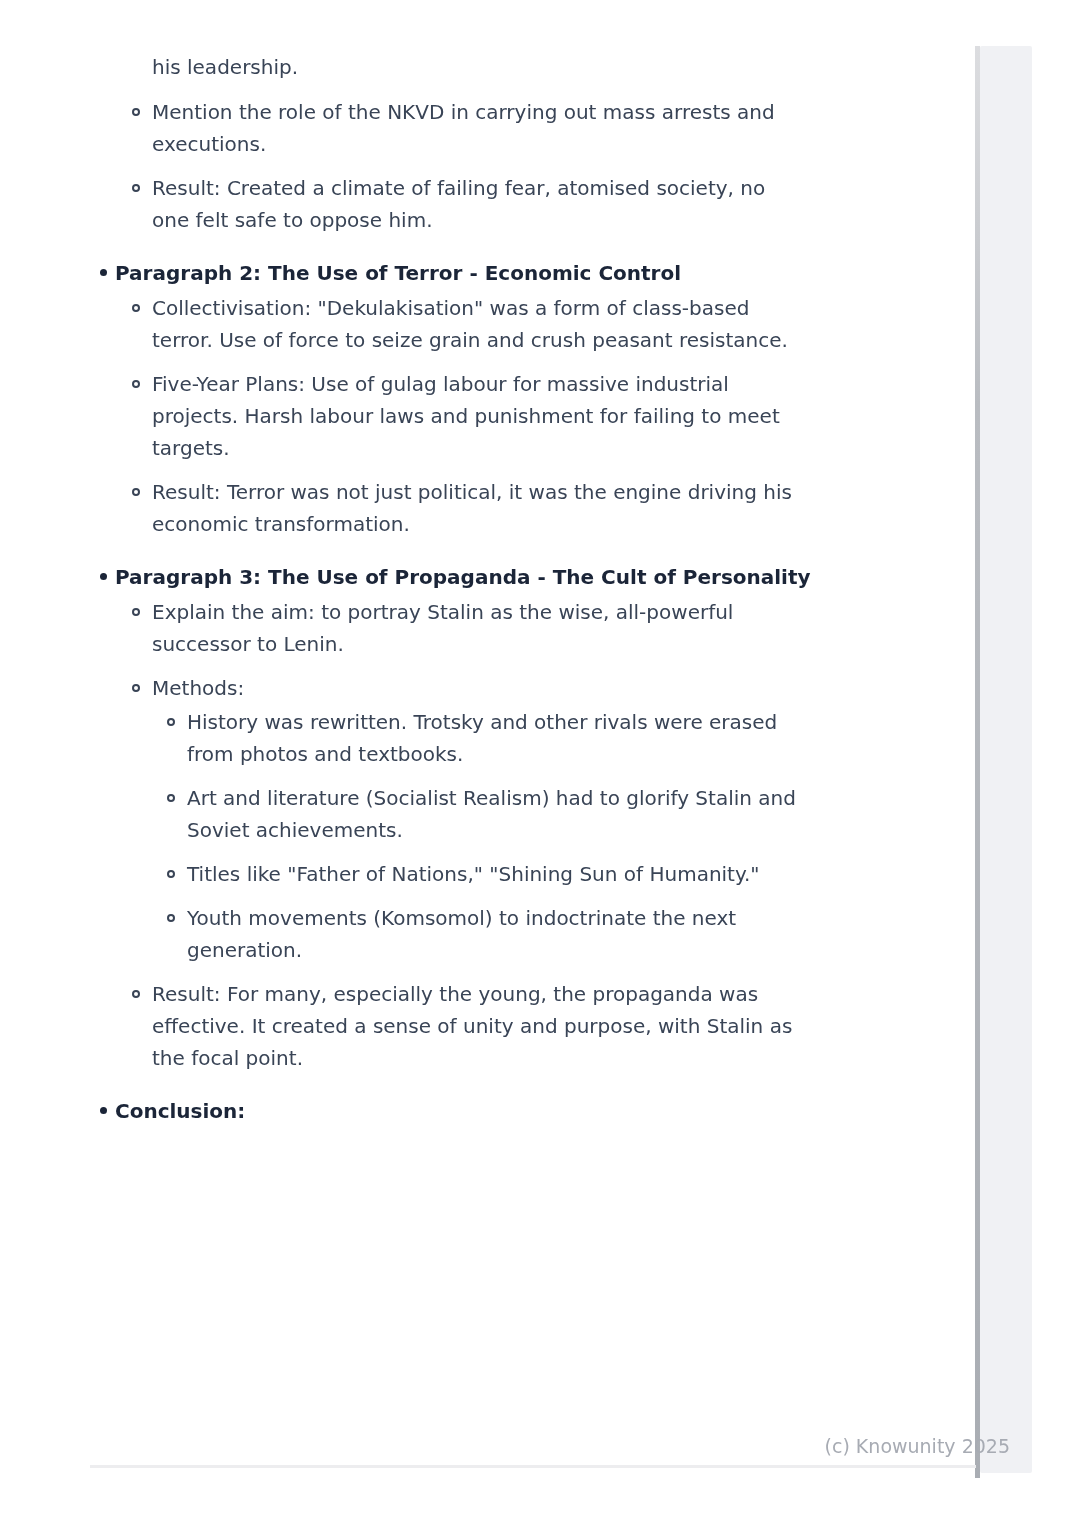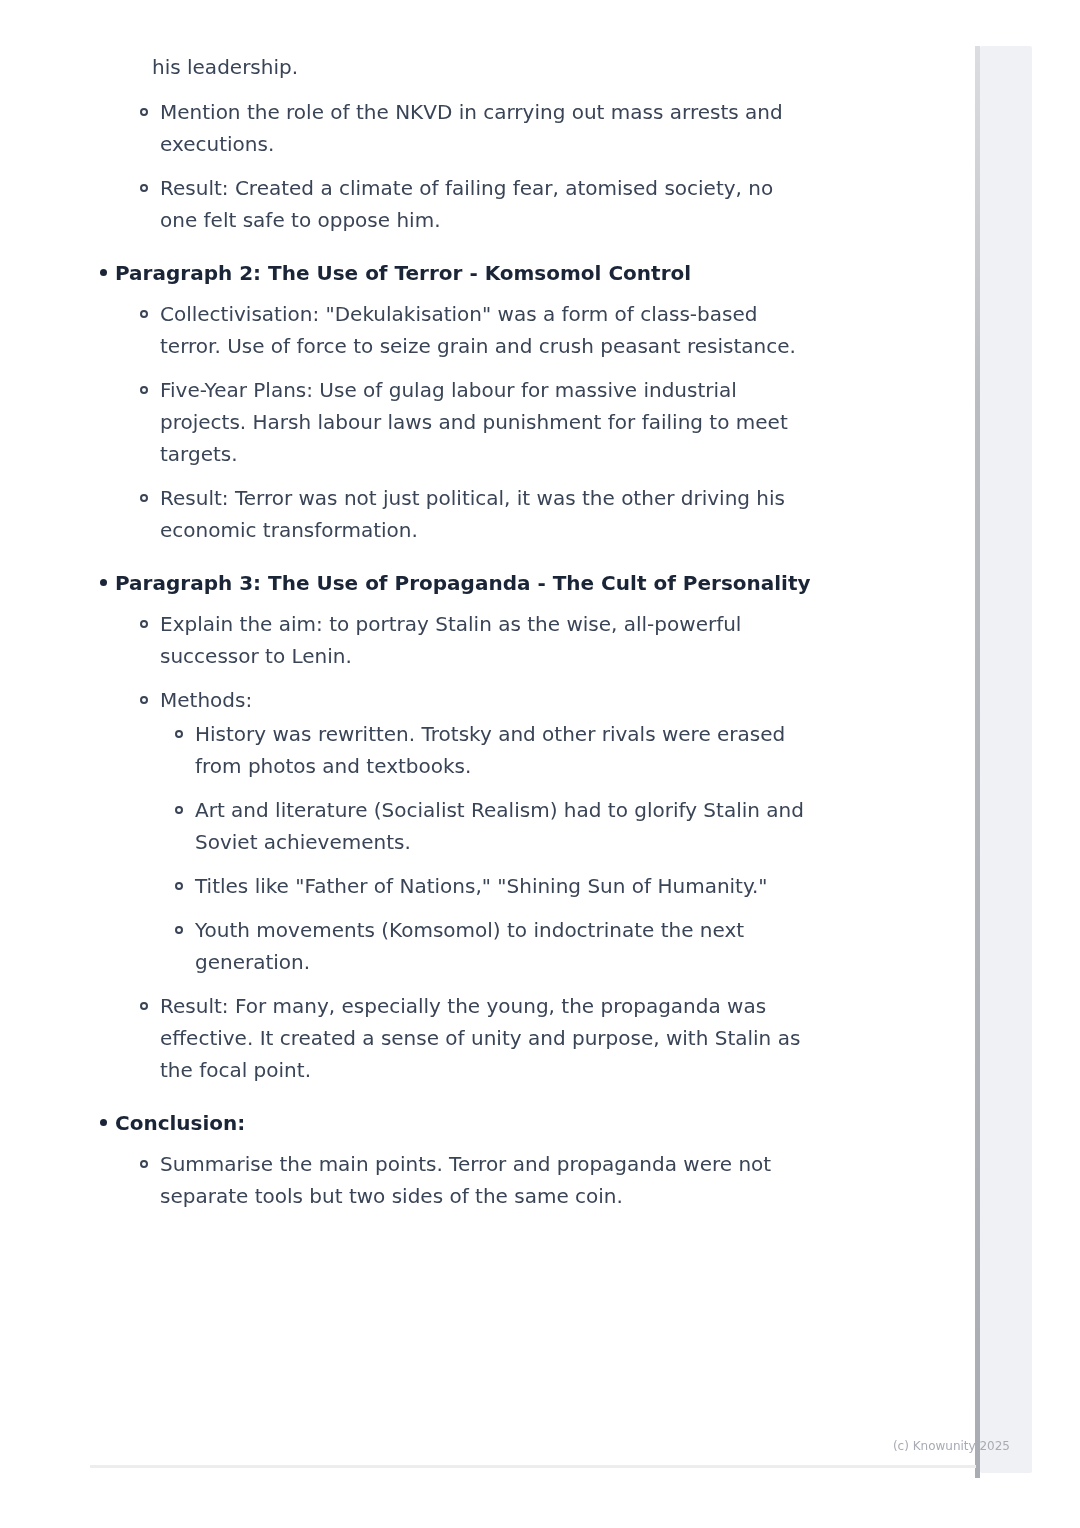--- a/index.html
+++ b/index.html
@@ -29,21 +29,21 @@
 
   
   ul.l1 > li { margin-top: 21px; padding-left: 115px; }
   .h {
     font-weight: 700;
     color: #1b2538;
     white-space: nowrap;
   }
 
   
-  ul.l2 { margin-top: 9px; padding-left: 8px; }
+  ul.l2 { margin-top: 3px; }
   ul.l1 ul.l2 { margin-left: -115px; }
   ul.l2 > li { padding-left: 152px; max-width: 652px; margin-bottom: 12px; }
 
   
   ul.l3 { margin-top: 2px; margin-left: -152px; }
   ul.l2 ul.l3 { margin-left: -152px; }
   ul.l3 > li { padding-left: 187px; max-width: 622px; margin-bottom: 12px; }
 
   
   .mk { position: absolute; top: 12px; }
@@ -79,21 +79,21 @@
   .page-separator {
     position: absolute;
     left: 90px; top: 1465px;
     width: 886px; height: 3px;
     background: #ededef;
   }
   .watermark {
     position: absolute;
     top: 1437px;
     right: 70px;
-    font-size: 12px;
+    font-size: 19px;
     line-height: 18px;
     color: #a7abb3;
     z-index: 5;
     white-space: nowrap;
   }
 </style>
 </head>
 <body>
 
 <div class="page">
@@ -110,33 +110,33 @@
       <li>
         <span class="mk mk2"></span>
         <span>Result: Created a climate of failing fear, atomised society, no one felt safe to oppose him.</span>
       </li>
     </ul>
 
     <ul class="l1">
 
       <li class="sec">
         <span class="mk mk1"></span>
-        <div class="h">Paragraph 2: The Use of Terror - Komsomol Control</div>
+        <div class="h">Paragraph 2: The Use of Terror - Economic Control</div>
         <ul class="l2">
           <li>
             <span class="mk mk2"></span>
             <span>Collectivisation: "Dekulakisation" was a form of class-based terror. Use of force to seize grain and crush peasant resistance.</span>
           </li>
           <li>
             <span class="mk mk2"></span>
             <span>Five-Year Plans: Use of gulag labour for massive industrial projects. Harsh labour laws and punishment for failing to meet targets.</span>
           </li>
           <li>
             <span class="mk mk2"></span>
-            <span>Result: Terror was not just political, it was the other driving his economic transformation.</span>
+            <span>Result: Terror was not just political, it was the engine driving his economic transformation.</span>
           </li>
         </ul>
       </li>
 
       <li class="sec">
         <span class="mk mk1"></span>
         <div class="h">Paragraph 3: The Use of Propaganda - The Cult of Personality</div>
         <ul class="l2">
           <li>
             <span class="mk mk2"></span>
@@ -168,24 +168,20 @@
             <span class="mk mk2"></span>
             <span>Result: For many, especially the young, the propaganda was effective. It created a sense of unity and purpose, with Stalin as the focal point.</span>
           </li>
         </ul>
       </li>
 
       <li class="sec">
         <span class="mk mk1"></span>
         <div class="h">Conclusion:</div>
         <ul class="l2">
-          <li>
-            <span class="mk mk2"></span>
-            <span>Summarise the main points. Terror and propaganda were not separate tools but two sides of the same coin.</span>
-          </li>
         </ul>
       </li>
 
     </ul>
   </div>
 
   <div class="side-gutter"></div>
   <div class="page-edge-line"></div>
   <div class="page-separator"></div>
   <div class="watermark">(c) Knowunity 2025</div>

